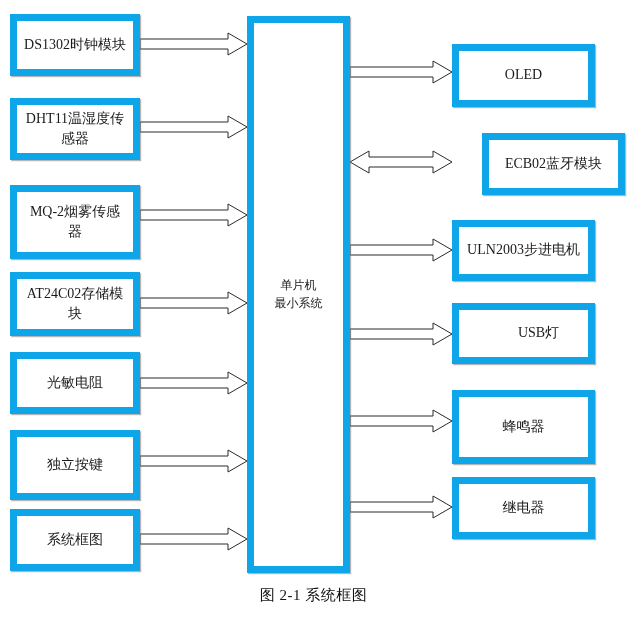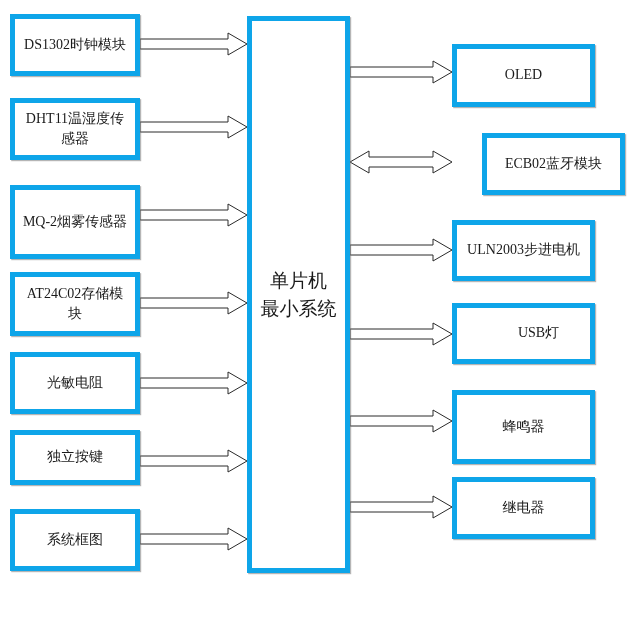--- a/index.html
+++ b/index.html
@@ -19,39 +19,39 @@
   }
   #svg-layer {
     position: absolute;
     left: 0;
     top: 0;
     width: 627px;
     height: 617px;
   }
   .node-box {
     position: absolute;
-    border: 5px solid #0ea5e9;
+    border: 7px solid #0ea5e9;
     box-sizing: border-box;
     background: #ffffff;
     display: flex;
     align-items: center;
     justify-content: center;
     text-align: center;
     color: #1a1a1a;
     font-size: 14px;
     line-height: 1.45;
     padding: 2px 6px;
     box-shadow: 1.2px 1.2px 0 0 rgba(120,120,120,0.55);
   }
   .node-label {
     display: block;
     white-space: pre-line;
   }
   #center-box {
-    font-size: 19px;
+    font-size: 12px;
   }
   #figure-caption {
     position: absolute;
     left: 0;
     top: 586px;
     width: 627px;
     text-align: center;
     font-size: 15px;
     color: #111111;
     letter-spacing: 0.5px;
@@ -93,21 +93,21 @@
       <div class="node-box" id="input-box-2" style="left: 10px; top: 185px; width: 130px; height: 74px;">
         <span class="node-label">MQ-2烟雾传感器</span>
       </div>
       <div class="node-box" id="input-box-3" style="left: 10px; top: 272px; width: 130px; height: 64px;">
         <span class="node-label">AT24C02存储模
 块</span>
       </div>
       <div class="node-box" id="input-box-4" style="left: 10px; top: 352px; width: 130px; height: 62px;">
         <span class="node-label">光敏电阻</span>
       </div>
-      <div class="node-box" id="input-box-5" style="left: 10px; top: 430px; width: 130px; height: 55px;">
+      <div class="node-box" id="input-box-5" style="left: 10px; top: 430px; width: 130px; height: 70px;">
         <span class="node-label">独立按键</span>
       </div>
       <div class="node-box" id="input-box-6" style="left: 10px; top: 509px; width: 130px; height: 62px;">
         <span class="node-label">系统框图</span>
       </div>
       <div class="node-box" id="output-box-0" style="left: 452px; top: 44px; width: 143px; height: 63px;">
         <span class="node-label">OLED</span>
       </div>
       <div class="node-box" id="output-box-1" style="left: 452px; top: 133px; width: 143px; height: 62px; margin-left: 30px;">
         <span class="node-label">ECB02蓝牙模块</span>
@@ -119,13 +119,14 @@
         <span class="node-label">USB灯</span>
       </div>
       <div class="node-box" id="output-box-4" style="left: 452px; top: 390px; width: 143px; height: 74px;">
         <span class="node-label">蜂鸣器</span>
       </div>
       <div class="node-box" id="output-box-5" style="left: 452px; top: 477px; width: 143px; height: 62px;">
         <span class="node-label">继电器</span>
       </div>
     </div>
 
+  <div id="figure-caption">图 2-1 系统框图</div>
 </div>
 
 </body></html>

